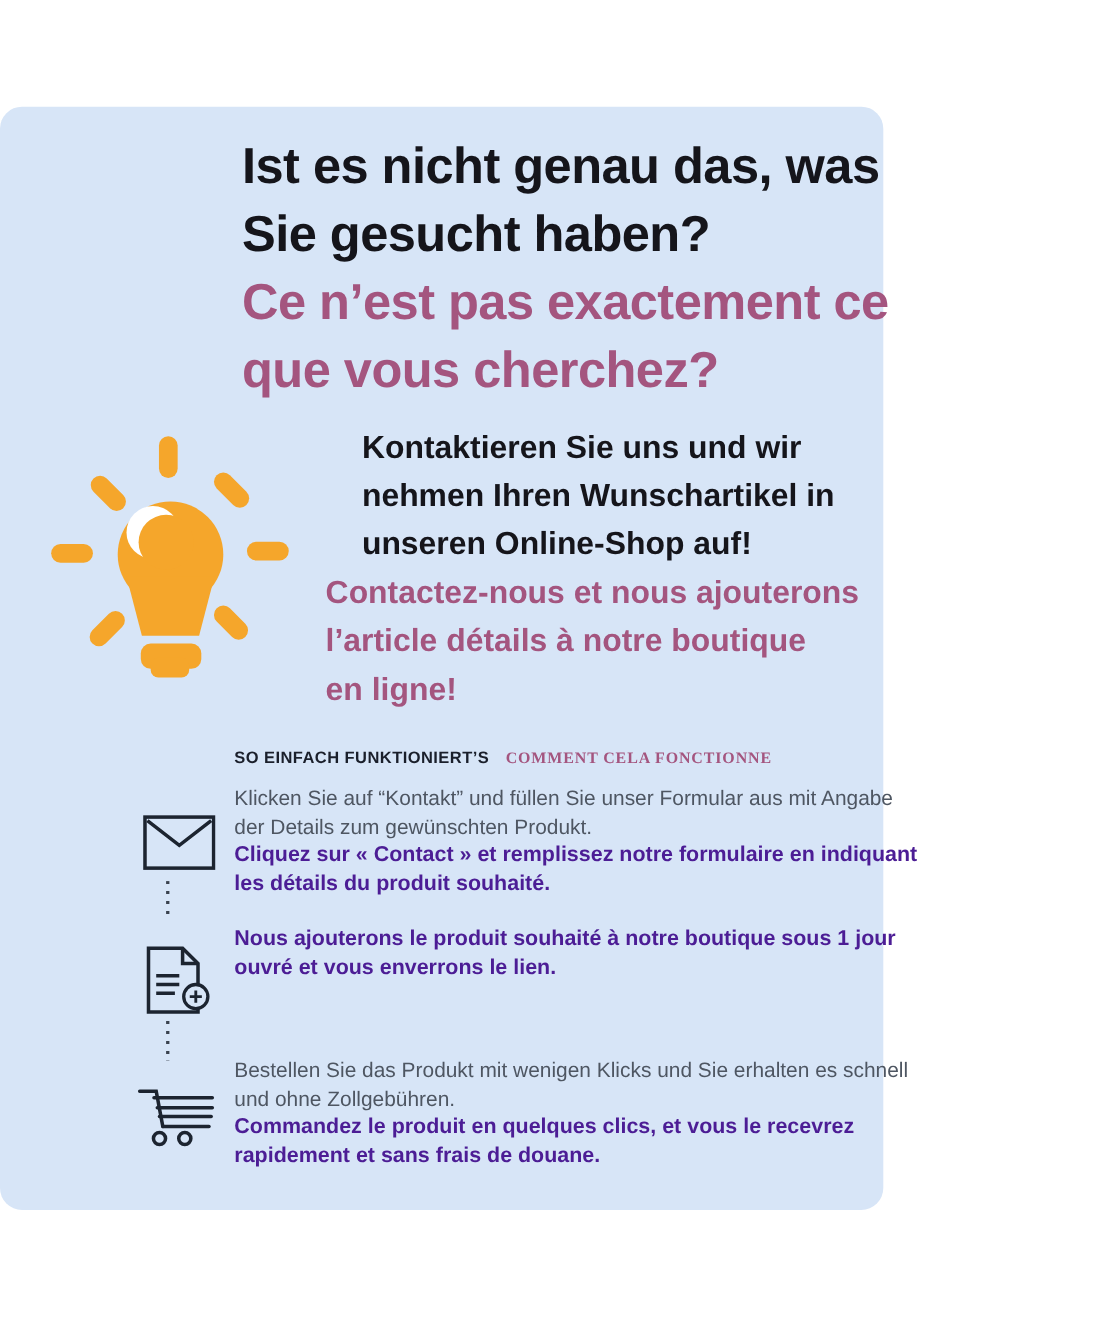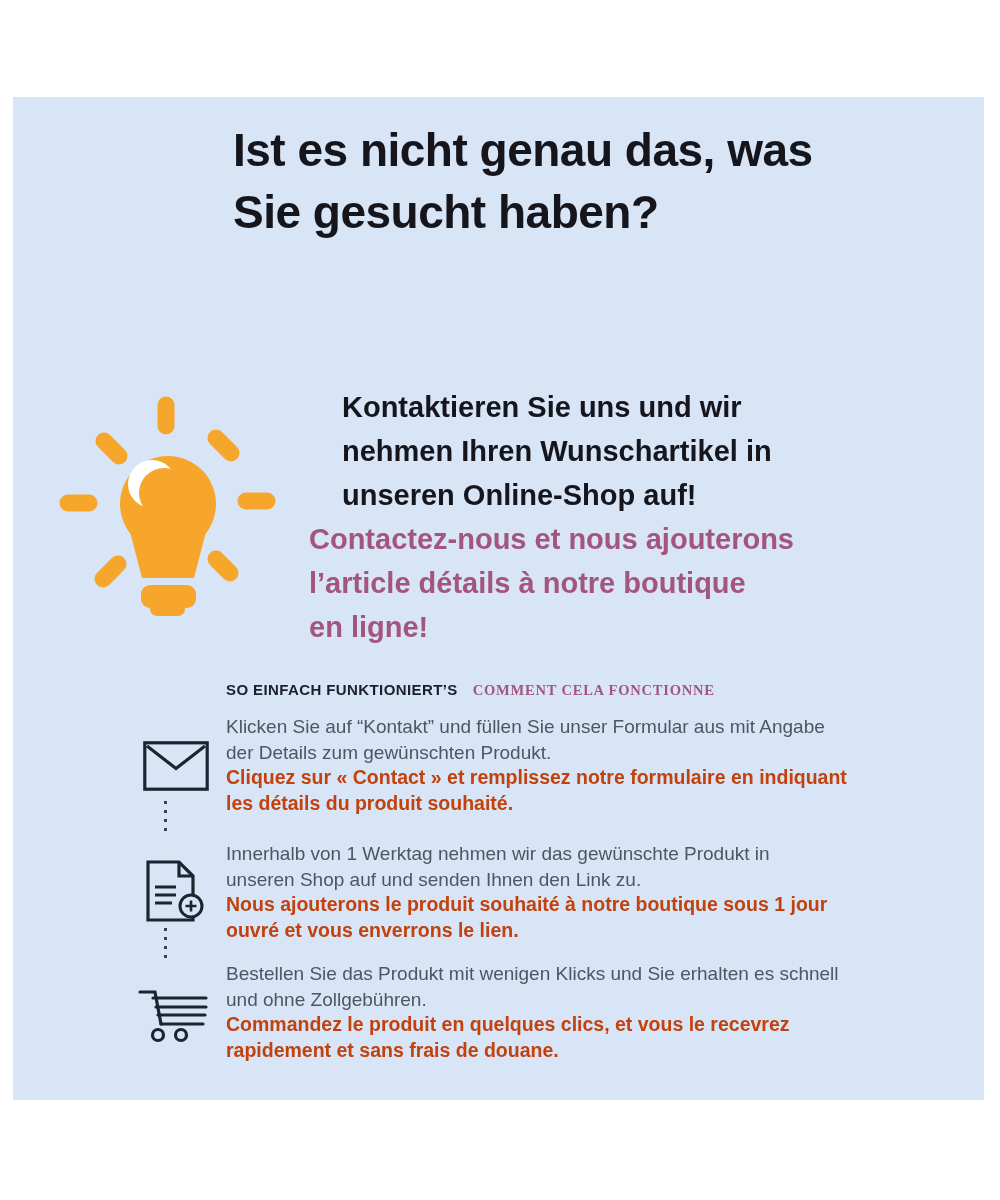--- a/index.html
+++ b/index.html
@@ -1,22 +1,23 @@
 <!DOCTYPE html>
 <html><head>
 <meta charset="utf-8">
 <style>
   html,body{margin:0;padding:0;}
   body{
     width:1000px;height:1200px;position:relative;background:#ffffff;
     font-family:"Liberation Sans",sans-serif;overflow:hidden;
   }
   .card{
-    position:absolute;left:13px;top:97px;width:971px;height:1003px;
+    position:absolute;left:0;top:97px;width:803px;height:1003px;
     background:#D7E5F7;
+    border-radius:20px;
   }
   .abs{position:absolute;}
   .pre{white-space:pre-line;}
 
   .headline-de{
     left:220px;top:22px;width:770px;
     font-size:46px;line-height:62px;font-weight:700;
     letter-spacing:-0.5px;color:#15151B;
   }
   .headline-fr{
@@ -34,21 +35,21 @@
     font-size:29px;line-height:44px;font-weight:700;color:#A4557F;
   }
   .how-header{
     left:213px;top:584px;display:flex;gap:15px;align-items:baseline;
   }
   .how-de{font-size:15px;font-weight:700;letter-spacing:0.4px;color:#1A1F2B;}
   .how-fr{font-size:14.5px;font-weight:700;letter-spacing:0.8px;color:#A4557F;font-family:Liberation Serif, serif;}
 
   .step{left:213px;width:768px;}
   .step .txt-de{font-size:19px;line-height:25.5px;font-weight:400;color:#4E5662;}
-  .step .txt-fr{font-size:19.5px;line-height:25.5px;font-weight:700;color:#c2410c;}
+  .step .txt-fr{font-size:19.5px;line-height:25.5px;font-weight:700;color:#4c1d95;}
   .step-1{top:617px;}
   .step-2{top:744px;}
   .step-3{top:864px;}
 
   .icon-envelope{left:130px;top:644px;}
   .icon-doc{left:125px;top:762px;}
   .icon-cart{left:122px;top:886px;}
 
   .connector{
     left:151px;width:3px;height:36px;
@@ -57,20 +58,22 @@
   .connector-1{top:704px;}
   .connector-2{top:831px;}
 </style>
 </head>
 <body>
 
 <div class="card">
 
   <div class="abs pre headline-de">Ist es nicht genau das, was
 Sie gesucht haben?</div>
+  <div class="abs pre headline-fr">Ce n’est pas exactement ce
+que vous cherchez?</div>
 
   <svg class="abs bulb-svg" width="228" height="228" viewBox="40 392 228 228">
     <g stroke="#F5A62B" stroke-width="17" stroke-linecap="round">
       <line x1="153" y1="405" x2="153" y2="426"></line>
       <line x1="91" y1="441" x2="106" y2="456"></line>
       <line x1="203" y1="438" x2="218" y2="453"></line>
       <line x1="55" y1="503" x2="76" y2="503"></line>
       <line x1="233" y1="501" x2="254" y2="501"></line>
       <line x1="90" y1="579" x2="105" y2="564"></line>
       <line x1="203" y1="559" x2="217" y2="573"></line>
@@ -125,22 +128,20 @@
   </svg>
 
   <div class="abs step step-1">
     <div class="pre txt-de">Klicken Sie auf “Kontakt” und füllen Sie unser Formular aus mit Angabe
 der Details zum gewünschten Produkt.</div>
     <div class="pre txt-fr">Cliquez sur « Contact » et remplissez notre formulaire en indiquant
 les détails du produit souhaité.</div>
   </div>
 
   <div class="abs step step-2">
-    <div class="pre txt-de">Innerhalb von 1 Werktag nehmen wir das gewünschte Produkt in
-unseren Shop auf und senden Ihnen den Link zu.</div>
     <div class="pre txt-fr">Nous ajouterons le produit souhaité à notre boutique sous 1 jour
 ouvré et vous enverrons le lien.</div>
   </div>
 
   <div class="abs step step-3">
     <div class="pre txt-de">Bestellen Sie das Produkt mit wenigen Klicks und Sie erhalten es schnell
 und ohne Zollgebühren.</div>
     <div class="pre txt-fr">Commandez le produit en quelques clics, et vous le recevrez
 rapidement et sans frais de douane.</div>
   </div>

